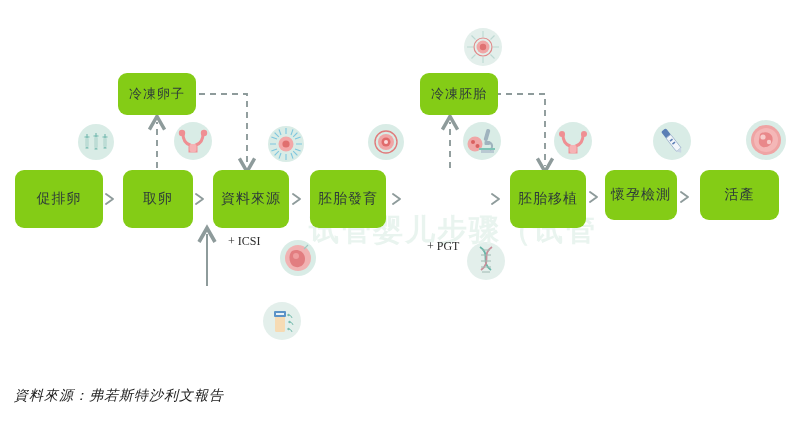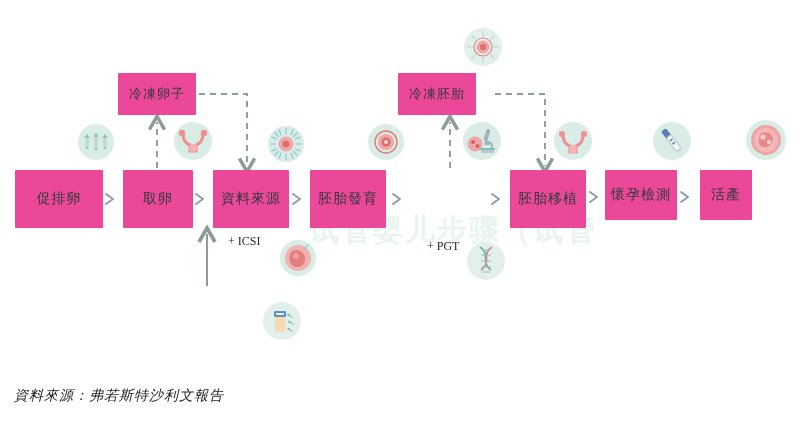--- a/index.html
+++ b/index.html
@@ -23,22 +23,22 @@
     white-space:nowrap;
     font-weight:700;
     z-index:3;
     pointer-events:none;
     text-align:right;
   }
 
   
   .node{
     position:absolute;
-    background:#ec4899;
-    border-radius:1px;
+    background:#84cc16;
+    border-radius:9px;
     color:#2e3b3a;
     font-size:14px;
     display:flex;
     align-items:center;
     justify-content:center;
     letter-spacing:1px;
     z-index:4;
     box-sizing:border-box;
     font-family:"DejaVu Sans","Liberation Sans",sans-serif;
   }
@@ -296,23 +296,23 @@
       </g>
     </svg>
   </div>
 
   <div class="node" style="left:15px;top:170px;width:88px;height:58px;">促排卵</div>
   <div class="node" style="left:123px;top:170px;width:70px;height:58px;">取卵</div>
   <div class="node" style="left:213px;top:170px;width:76px;height:58px;">資料來源</div>
   <div class="node" style="left:310px;top:170px;width:76px;height:58px;">胚胎發育</div>
   <div class="node" style="left:510px;top:170px;width:76px;height:58px;">胚胎移植</div>
   <div class="node" style="left:605px;top:170px;width:72px;height:50px;">懷孕檢測</div>
-  <div class="node" style="left:700px;top:170px;width:52px;height:50px;">活產</div>
+  <div class="node" style="left:700px;top:170px;width:79px;height:50px;">活產</div>
 
   <div class="node small" style="left:118px;top:73px;width:78px;height:42px;">冷凍卵子</div>
-  <div class="node small" style="left:398px;top:73px;width:78px;height:42px;">冷凍胚胎</div>
+  <div class="node small" style="left:420px;top:73px;width:78px;height:42px;">冷凍胚胎</div>
 
   <div class="sublabel" style="left:228px;top:234px;">+ ICSI</div>
   <div class="sublabel" style="left:427px;top:239px;">+ PGT</div>
 
   <div class="footer">資料來源：弗若斯特沙利文報告</div>
 
 </div>
 
 </body></html>

